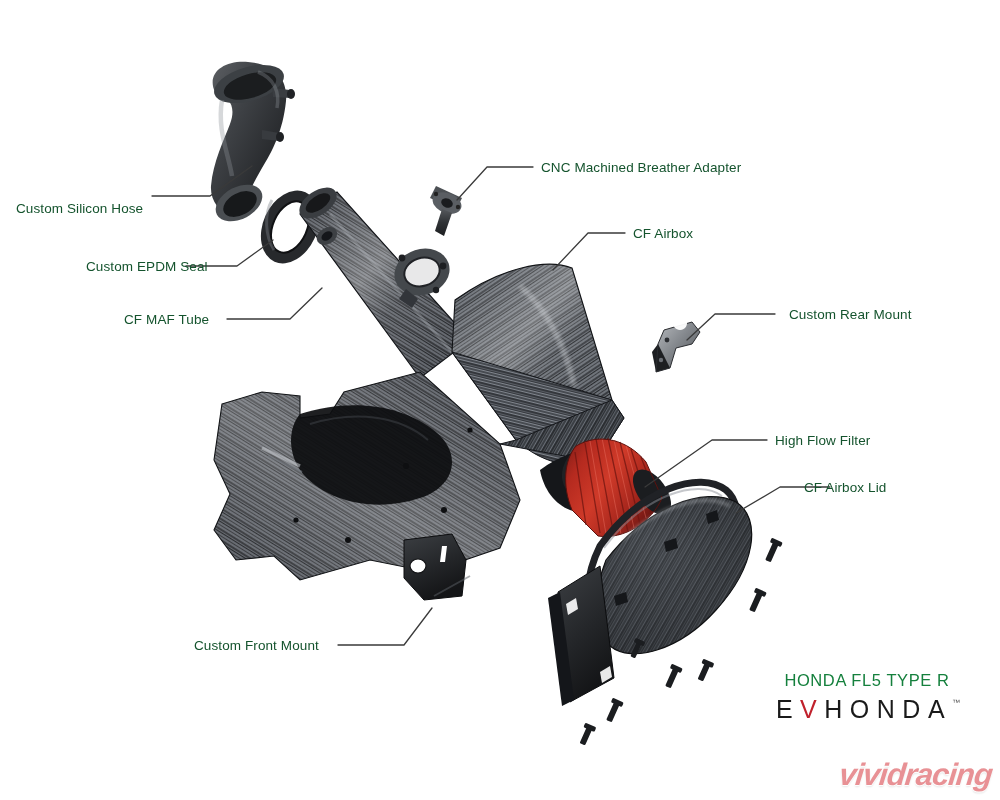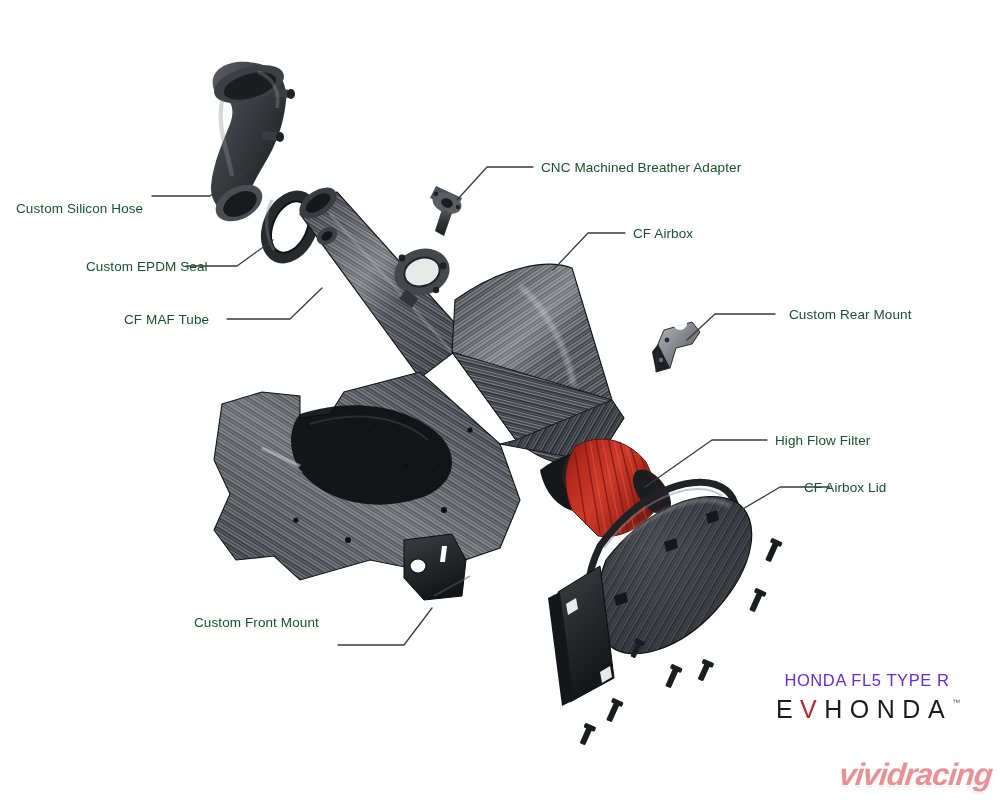--- a/index.html
+++ b/index.html
@@ -52,21 +52,21 @@
     position: absolute;
     right: 18px;
     bottom: 78px;
     text-align: center;
     width: 230px;
   }
   #model-line {
     font-family: "Liberation Sans", sans-serif;
     font-size: 16.5px;
     font-weight: 400;
-    color: #6d28d9;
+    color: #15803d;
     letter-spacing: 0.6px;
     line-height: 1;
     margin-bottom: 9px;
   }
   #brand-wordmark {
     font-family: "Liberation Sans", sans-serif;
     font-size: 25px;
     font-weight: 400;
     color: #1a1a1a;
     letter-spacing: 7.5px;
@@ -424,21 +424,21 @@
         <path d="M 775 314 L 715 314 L 687 340" stroke="#3a3a3a"></path>
         <path d="M 767 440 L 712 440 L 645 487" stroke="#3a3a3a"></path>
         <path d="M 830 487 L 780 487 L 736 513" stroke="#3a3a3a"></path>
       </g>
   </svg>
 
   <div id="callout-layer">
       <div class="callout right-anchor" style="left: 16px; top: 202px;">Custom Silicon Hose</div>
       <div class="callout right-anchor" style="left: 50px; top: 260px; margin-left: 36px;">Custom EPDM Seal</div>
       <div class="callout right-anchor" style="left: 124px; top: 313px;">CF MAF Tube</div>
-      <div class="callout right-anchor" style="left: 194px; top: 616px; text-align: right;">Custom Front Mount</div>
+      <div class="callout right-anchor" style="left: 194px; top: 639px; text-align: right;">Custom Front Mount</div>
       <div class="callout" style="left: 541px; top: 161px;">CNC Machined Breather Adapter</div>
       <div class="callout" style="left: 633px; top: 227px;">CF Airbox</div>
       <div class="callout" style="left: 783px; top: 308px; margin-left: 6px;">Custom Rear Mount</div>
       <div class="callout" style="left: 775px; top: 434px;">High Flow Filter</div>
       <div class="callout" style="left: 804px; top: 481px;">CF Airbox Lid</div>
     </div>
 
   <div id="branding">
     <div id="model-line">HONDA FL5 TYPE R</div>
     <div id="brand-wordmark"><span>E</span><span class="v-red">V</span><span>HONDA</span><span id="brand-tm">™</span></div>

